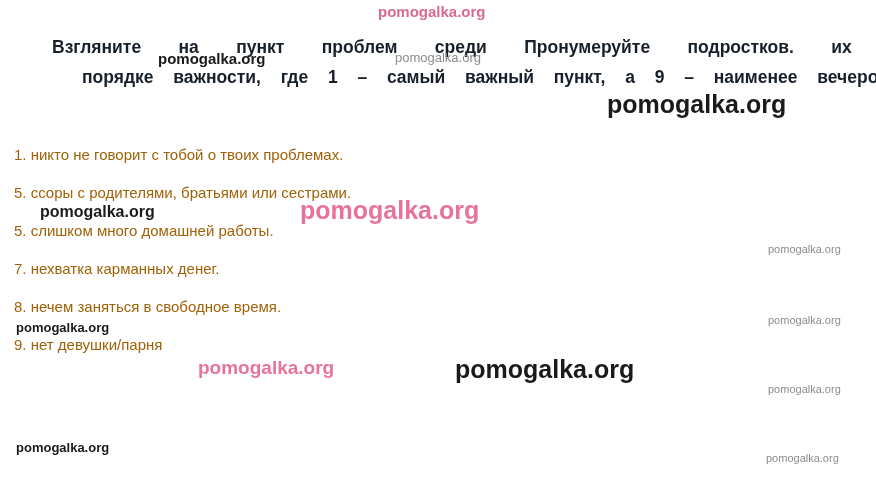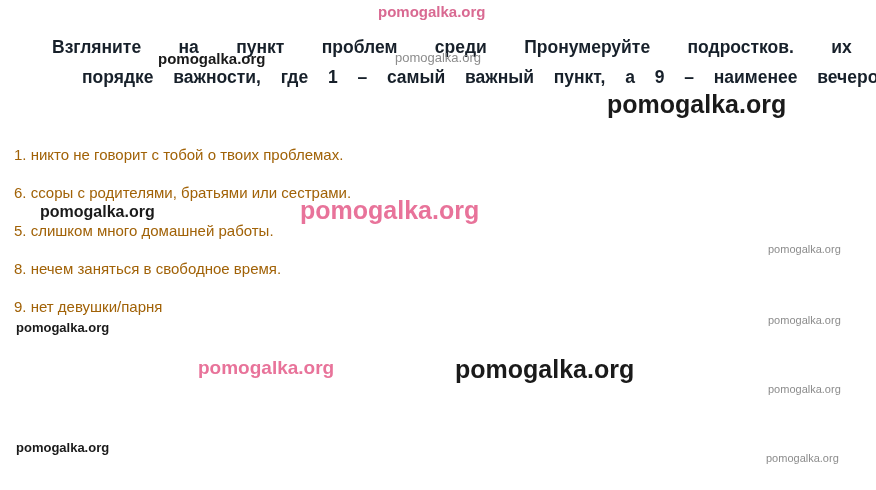--- a/index.html
+++ b/index.html
@@ -185,22 +185,23 @@
       <span>а</span>
       <span>9</span>
       <span>–</span>
       <span>наименее</span>
       <span>вечером.</span>
     </div>
   </div>
 
   <div class="list">
     <div class="list-item">1. никто не говорит с тобой о твоих проблемах.</div>
-    <div class="list-item">6. ссоры с родителями, братьями или сестрами.</div>
+    <div class="list-item">5. ссоры с родителями, братьями или сестрами.</div>
     <div class="list-item">5. слишком много домашней работы.</div>
+    <div class="list-item">7. нехватка карманных денег.</div>
     <div class="list-item">8. нечем заняться в свободное время.</div>
     <div class="list-item">9. нет девушки/парня</div>
   </div>
 
   <div class="wm wm-top">pomogalka.org</div>
   <div class="wm wm-dark wm-a">pomogalka.org</div>
   <div class="wm wm-gray wm-b">pomogalka.org</div>
   <div class="wm wm-dark wm-c">pomogalka.org</div>
   <div class="wm wm-dark wm-d">pomogalka.org</div>
   <div class="wm wm-e">pomogalka.org</div>

